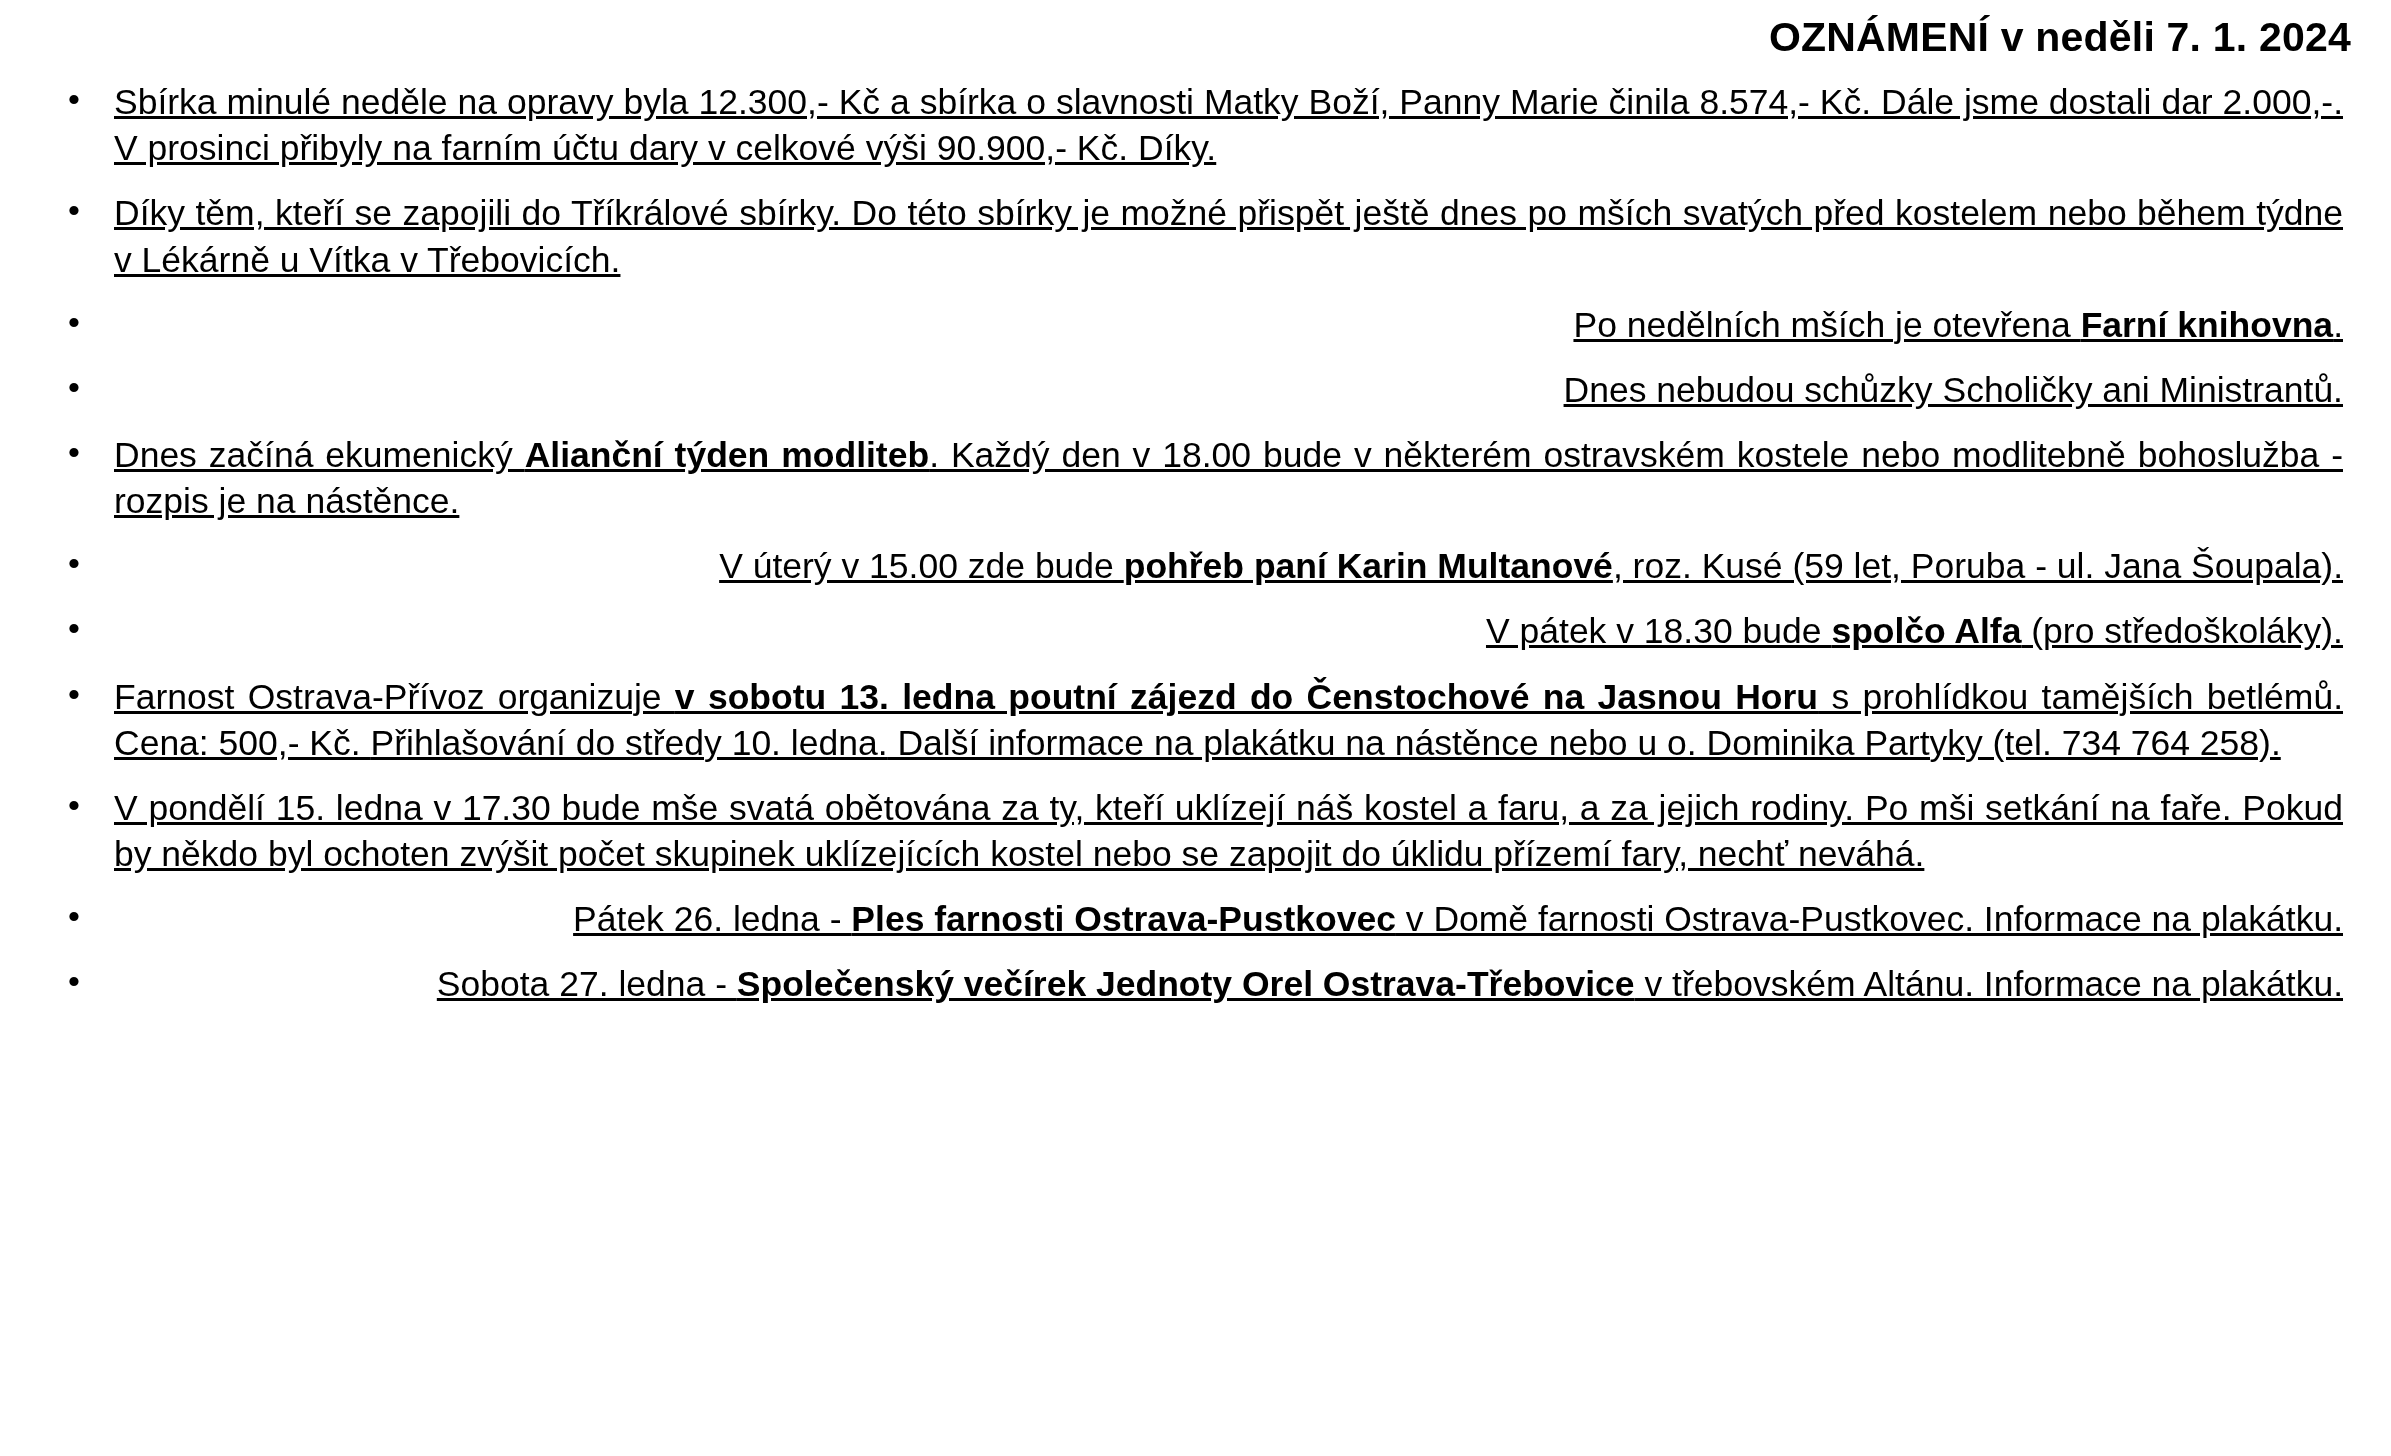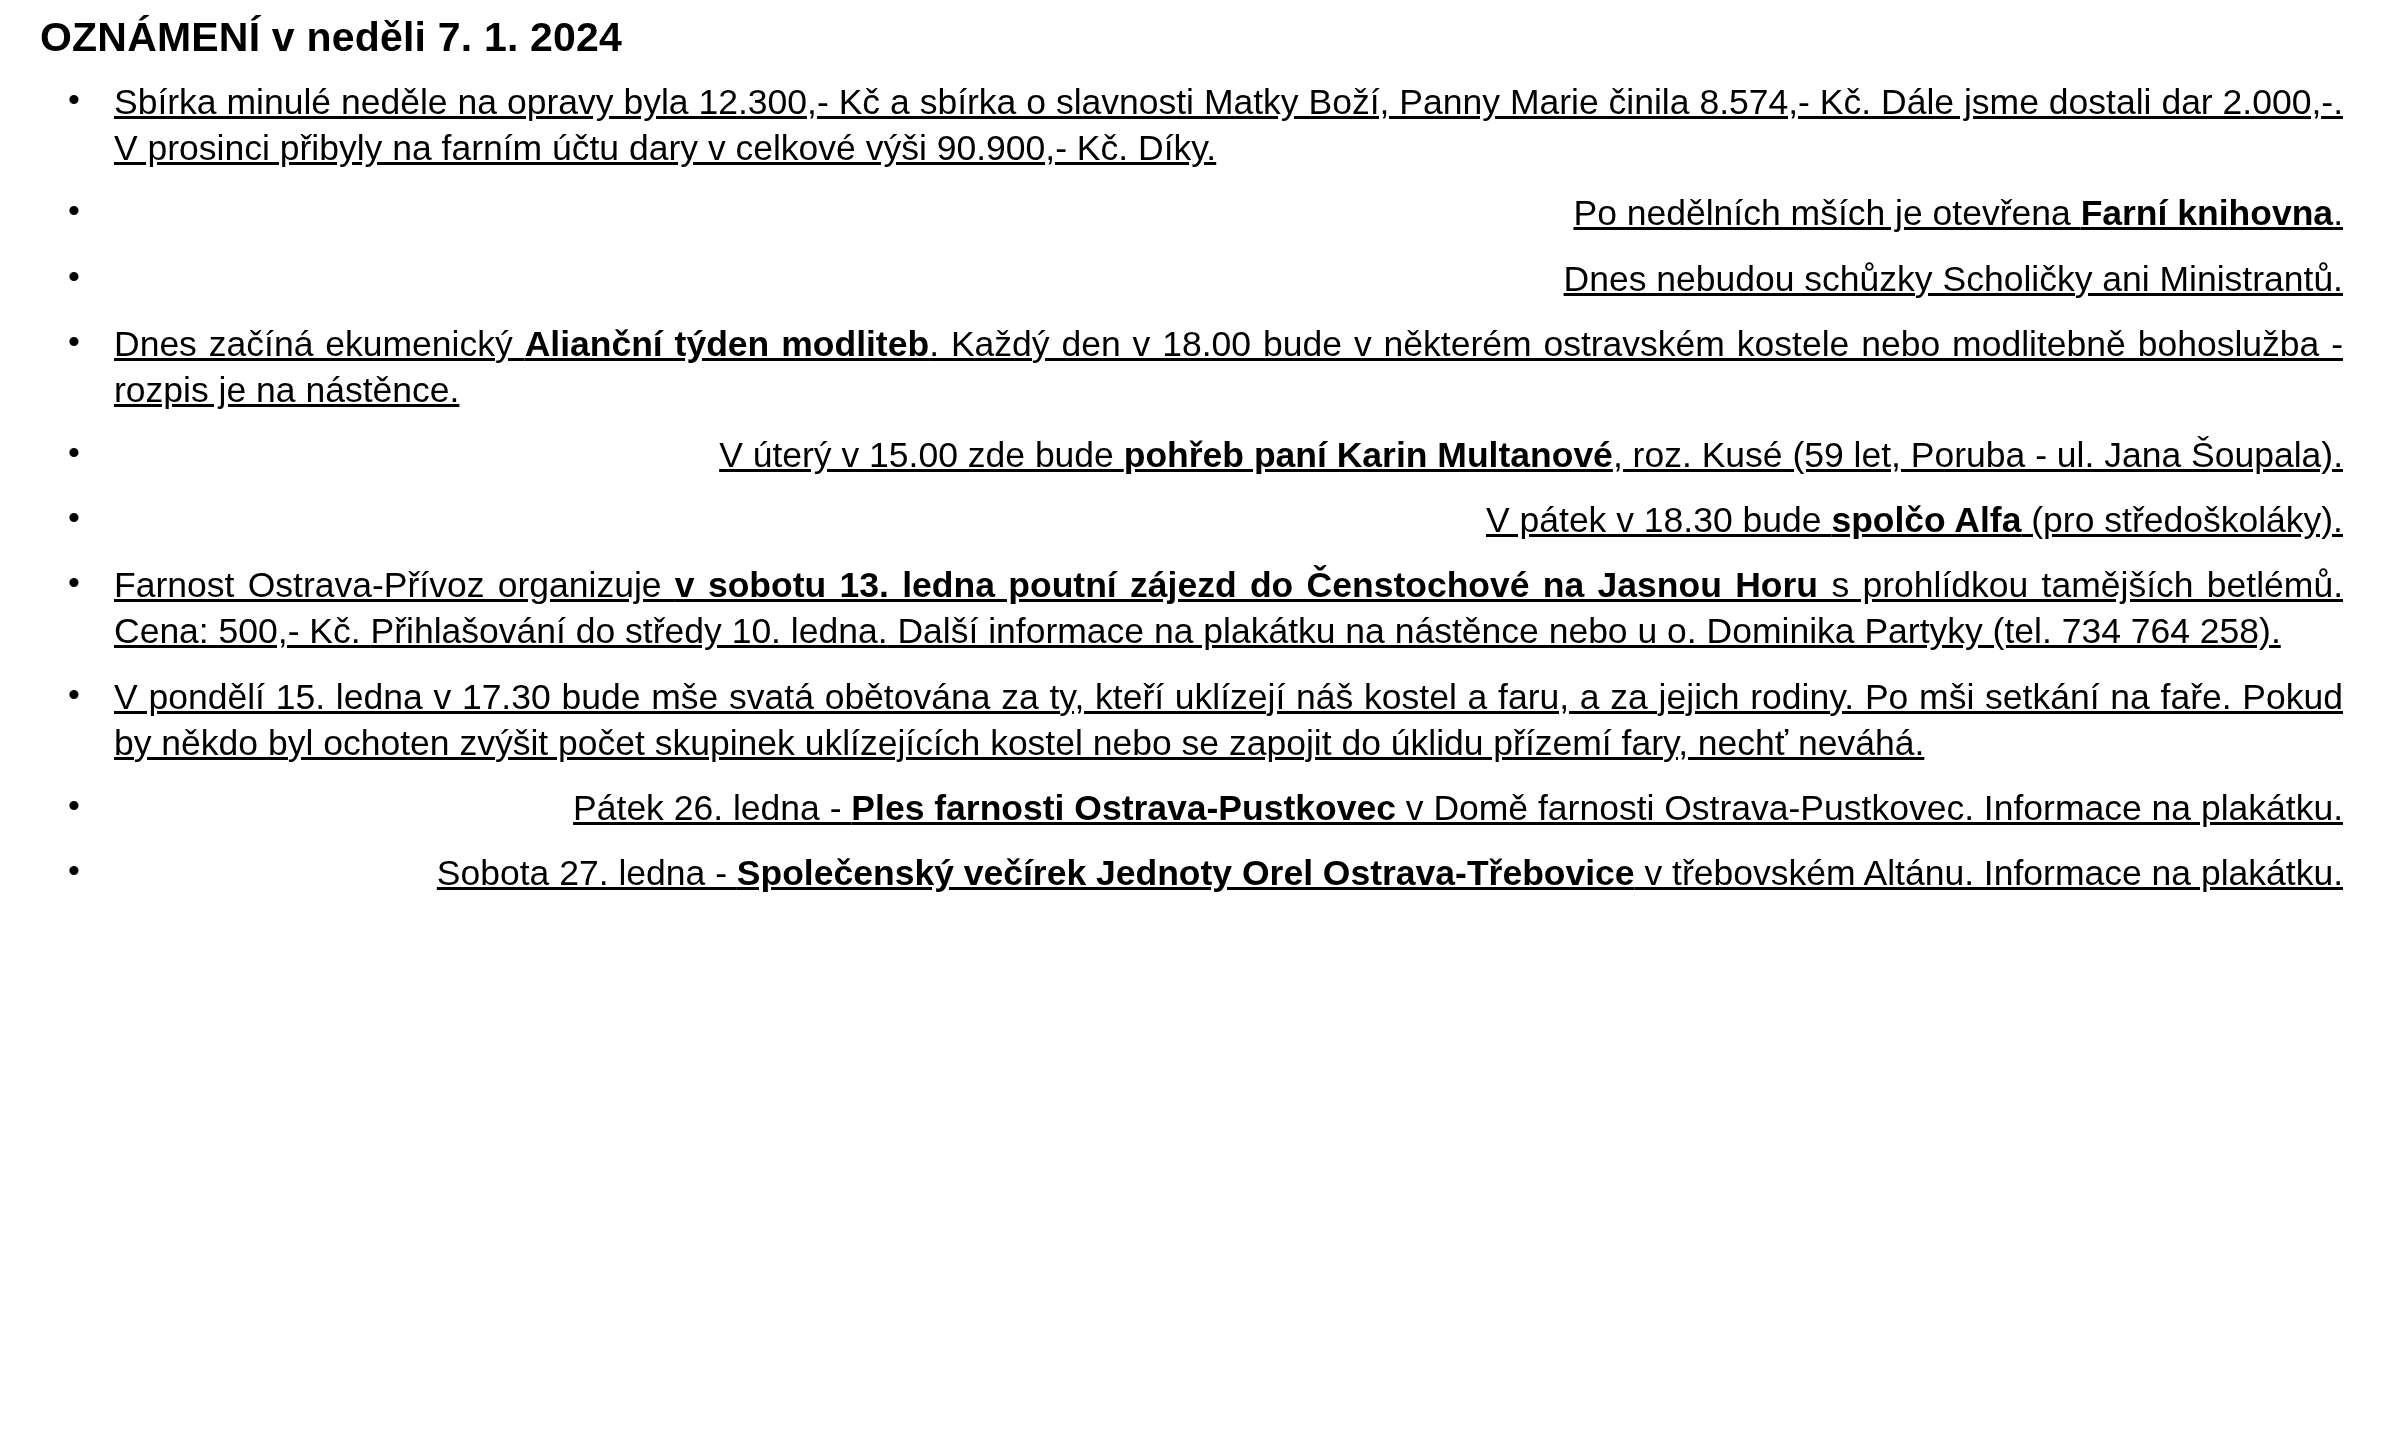--- a/index.html
+++ b/index.html
@@ -13,21 +13,21 @@
     font-family: "Liberation Sans", sans-serif;
     color: #000000;
   }
   .page {
     box-sizing: border-box;
     width: 2391px;
     min-height: 1456px;
     padding: 8px 40px 0 40px;
   }
   .doc-title {
-    text-align: left;
+    text-align: right;
     font-size: 41px;
     font-weight: bold;
     line-height: 1.15;
     margin: 6px 0 18px 0;
     letter-spacing: 0.2px;
   }
   ul.announcements {
     list-style: none;
     margin: 8px;
     padding: 0;
@@ -63,20 +63,23 @@
 <div class="page">
 
   <h1 class="doc-title">OZNÁMENÍ v neděli 7. 1. 2024</h1>
 
   <ul class="announcements">
 
     <li>
       <span>Sbírka minulé neděle na opravy byla 12.300,- Kč a sbírka o slavnosti Matky Boží, Panny Marie činila 8.574,- Kč. Dále jsme dostali dar 2.000,-. V prosinci přibyly na farním účtu dary v celkové výši 90.900,- Kč. Díky.</span>
     </li>
 
+    <li>
+      <span>Díky těm, kteří se zapojili do Tříkrálové sbírky. Do této sbírky je možné přispět ještě dnes po mších svatých před kostelem nebo během týdne v Lékárně u Vítka v Třebovicích.</span>
+    </li>
 
 
     <li class="nojustify">
       <span>Po nedělních mších je otevřena </span><span class="b">Farní knihovna</span><span>.</span>
     </li>
 
     <li class="nojustify">
       <span>Dnes nebudou schůzky Scholičky ani Ministrantů.</span>
     </li>
 

